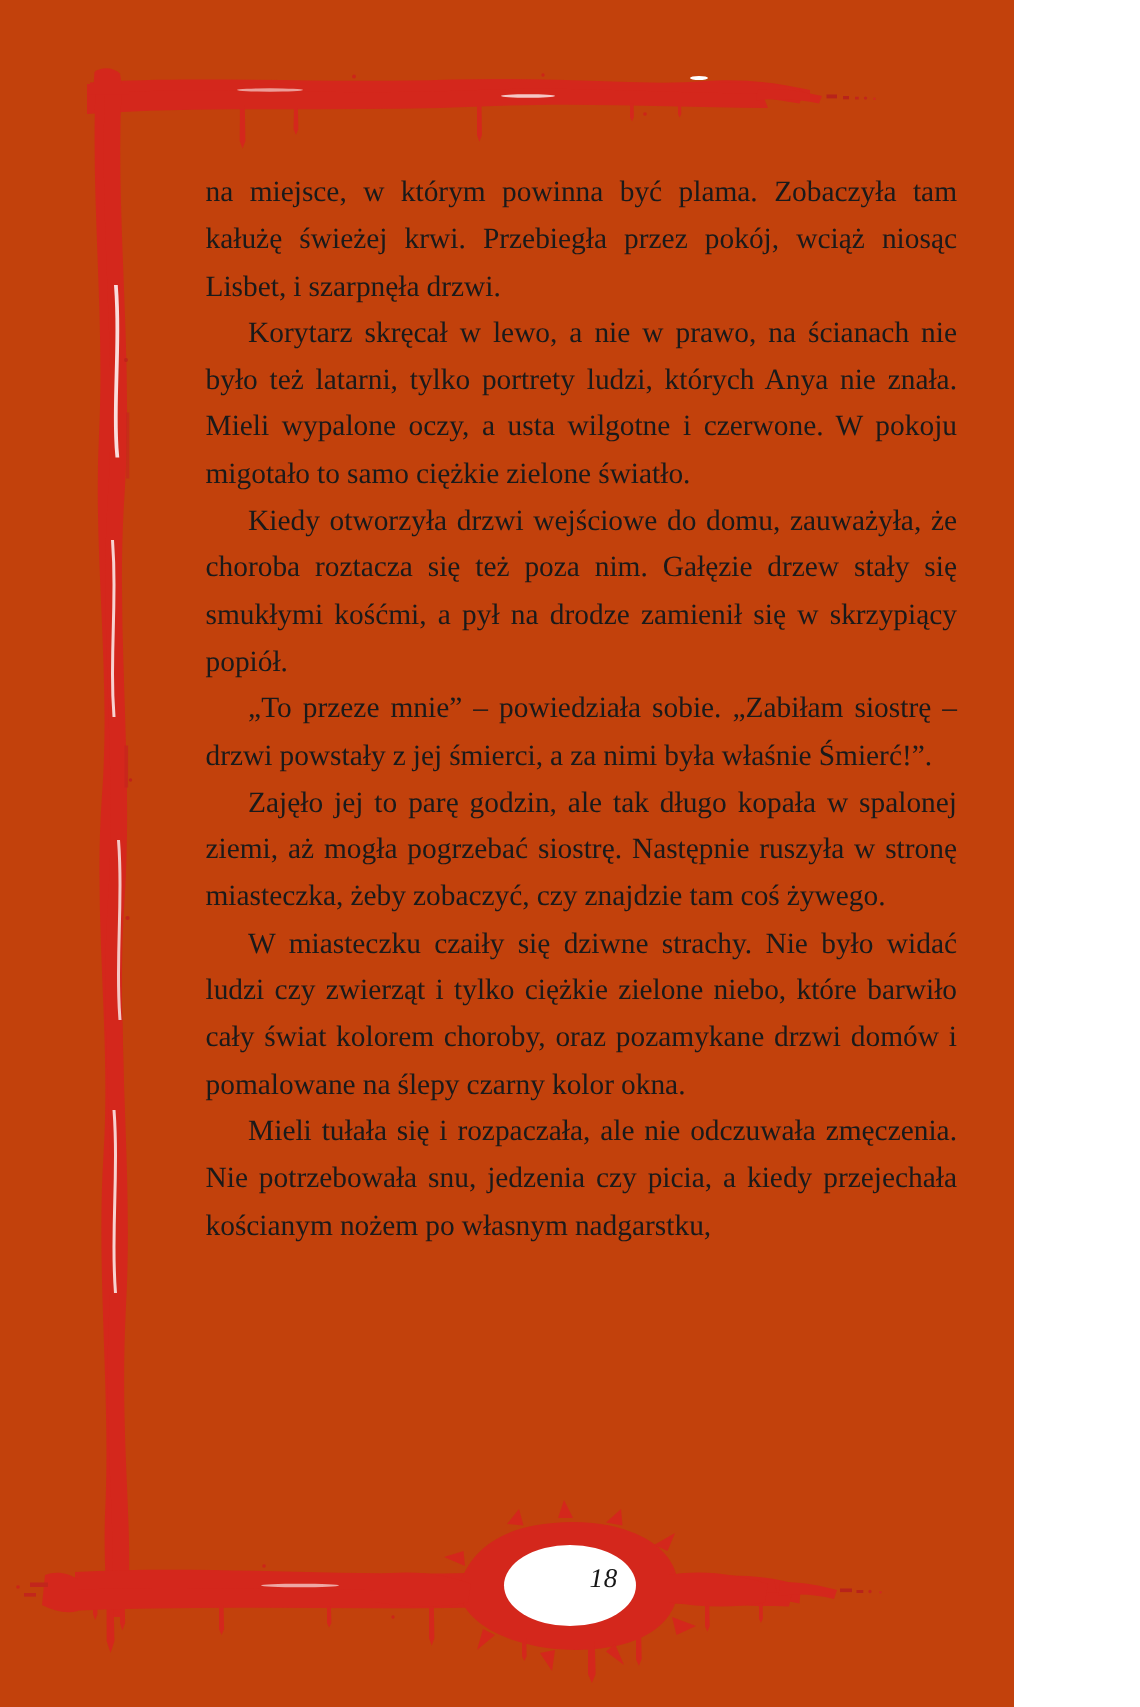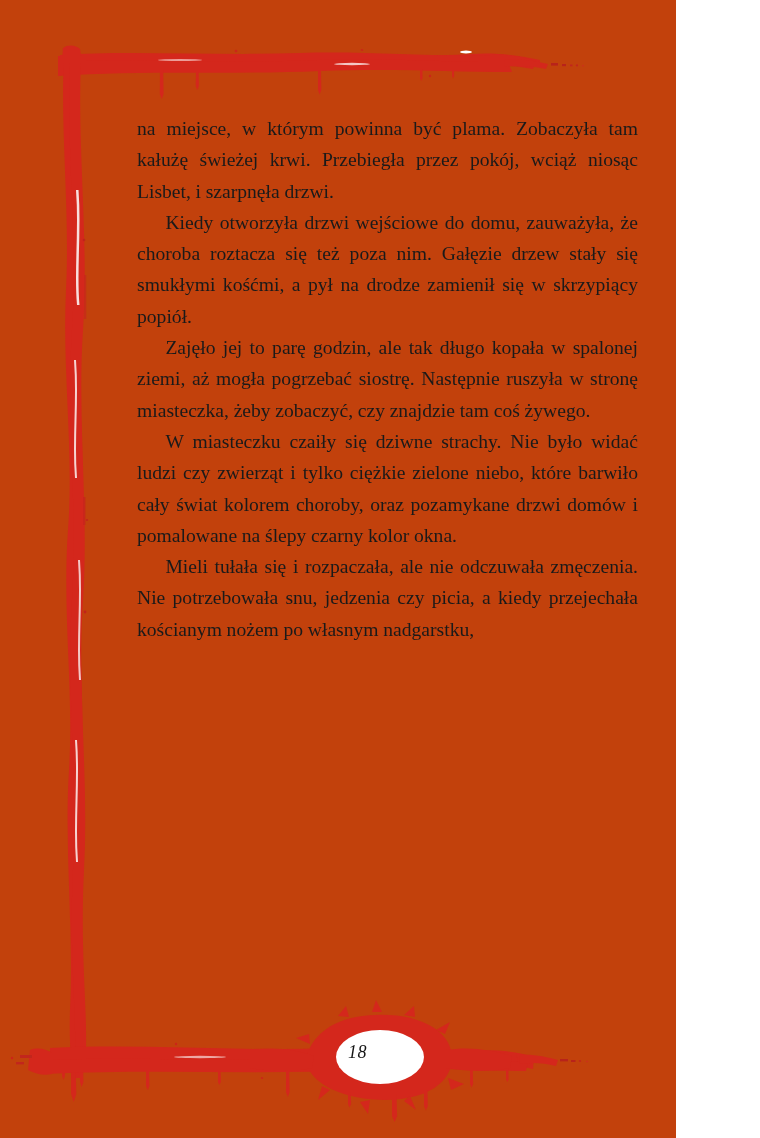--- a/index.html
+++ b/index.html
@@ -55,21 +55,21 @@
     top: 0;
     width: 760px;
     height: 1138px;
     pointer-events: none;
   }
   #page-number-label {
     position: absolute;
     left: 348px;
     top: 1042px;
     width: 64px;
-    text-align: left;
+    text-align: right;
     font-family: "Liberation Serif", "DejaVu Serif", serif;
     font-style: italic;
     font-size: 18px;
     color: #161616;
     letter-spacing: 0.5px;
   }
 </style>
 </head>
 <body>
 
@@ -254,21 +254,23 @@
 
       <ellipse cx="380" cy="1057" rx="44" ry="27" fill="#ffffff"></ellipse>
 
       <path fill="#d4271c" d="M250,1050 C276,1046 298,1050 314,1056 L312,1068 C296,1072 274,1072 250,1068 Z"></path>
       <path fill="#d4271c" d="M446,1050 C470,1046 492,1050 512,1056 L510,1068 C492,1072 470,1072 446,1068 Z"></path>
     </g>
   </svg>
 
   <div id="text-column">
     <p class="body-paragraph">na miejsce, w którym powinna być plama. Zobaczyła tam kałużę świeżej krwi. Przebiegła przez pokój, wciąż niosąc Lisbet, i szarpnęła drzwi.</p>
+    <p class="body-paragraph">Korytarz skręcał w lewo, a nie w prawo, na ścianach nie było też latarni, tylko portrety ludzi, których Anya nie znała. Mieli wypalone oczy, a usta wilgotne i czerwone. W pokoju migotało to samo ciężkie zielone światło.</p>
     <p class="body-paragraph">Kiedy otworzyła drzwi wejściowe do domu, zauważyła, że choroba roztacza się też poza nim. Gałęzie drzew stały się smukłymi kośćmi, a pył na drodze zamienił się w skrzypiący popiół.</p>
+    <p class="body-paragraph">„To przeze mnie” – powiedziała sobie. „Zabiłam siostrę – drzwi powstały z jej śmierci, a za nimi była właśnie Śmierć!”.</p>
     <p class="body-paragraph">Zajęło jej to parę godzin, ale tak długo kopała w spalonej ziemi, aż mogła pogrzebać siostrę. Następnie ruszyła w stronę miasteczka, żeby zobaczyć, czy znajdzie tam coś żywego.</p>
     <p class="body-paragraph">W miasteczku czaiły się dziwne strachy. Nie było widać ludzi czy zwierząt i tylko ciężkie zielone niebo, które barwiło cały świat kolorem choroby, oraz pozamykane drzwi domów i pomalowane na ślepy czarny kolor okna.</p>
     <p class="body-paragraph">Mieli tułała się i rozpaczała, ale nie odczuwała zmęczenia. Nie potrzebowała snu, jedzenia czy picia, a kiedy przejechała kościanym nożem po własnym nadgarstku,</p>
   </div>
 
   <div id="page-number">
     <div id="page-number-label">18</div>
   </div>
 
 </div>

